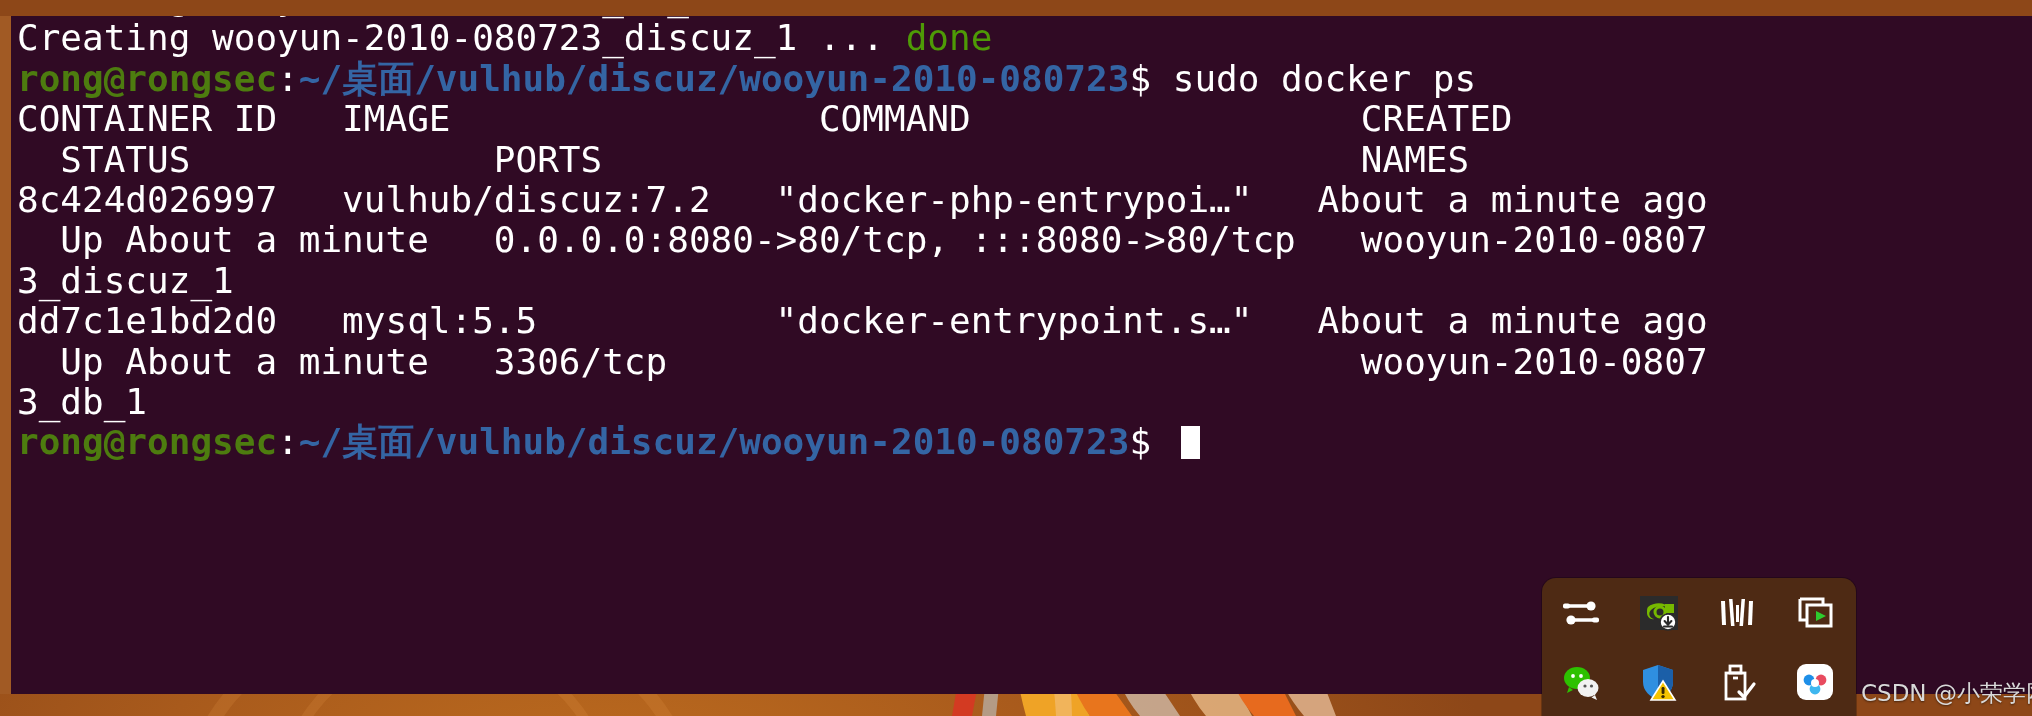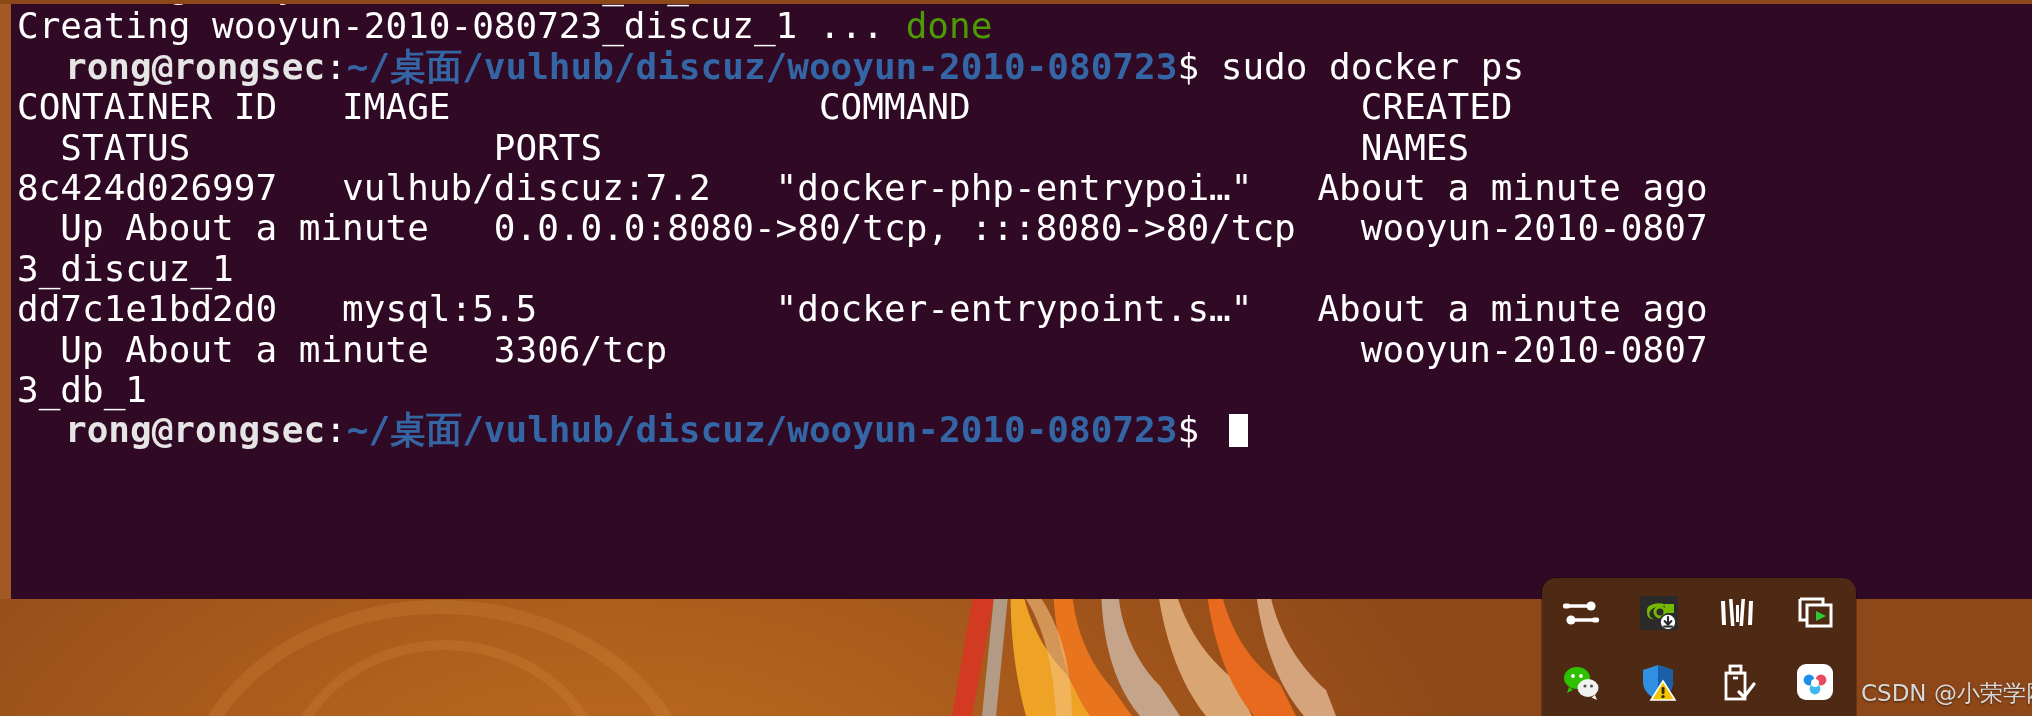--- a/index.html
+++ b/index.html
@@ -15,39 +15,39 @@
     position:absolute; left:0; top:0; width:2032px; height:716px;
     background:
       radial-gradient(ellipse 900px 560px at 30% 120%, #c2701f 0%, #a85a1c 55%, #8d4718 100%),
       linear-gradient(180deg,#9e5018 0%, #b3641d 45%, #8e4a16 100%);
   }
   .wp-swirl{ position:absolute; border-radius:50%; border:14px solid rgba(255,180,90,.13); }
   .wp-art{ position:absolute; }
 
   
   #terminal{
-    position:absolute; left:0; top:4px; width:2032px; height:595px;
+    position:absolute; left:0; top:16px; width:2032px; height:678px;
     background:#300a24;
     border-left:11px solid #a15a24;
     overflow:hidden;
   }
   #term-inner{
     position:absolute; left:0; top:-38px; width:2030px;
     padding:0 0 0 6px;
     color:#ffffff;
     font-size:36px;
     line-height:40.4px;
     letter-spacing:0px;
     white-space:pre;
     font-family:"DejaVu Sans Mono","Liberation Mono",monospace;
   }
   .tline{ white-space:pre; height:40.4px; }
   .c-white{ color:#ffffff; }
   .c-green{ color:#4e9a06; }
-  .c-prompt-user{ color:#e5e5e5; font-weight:bold;margin-left:48px; }
+  .c-prompt-user{ color:#4d7c0f; font-weight:bold; }
   .c-path{ color:#3465a4; font-weight:bold;margin-top:36px; }
   .cursor{
     display:inline-block; width:19px; height:33px; background:#ffffff;
     vertical-align:-5px; margin-left:8px;
   }
 
   
   #tray{
     position:absolute; left:1542px; top:578px; width:314px; height:138px;
     background:#4e2a14;

